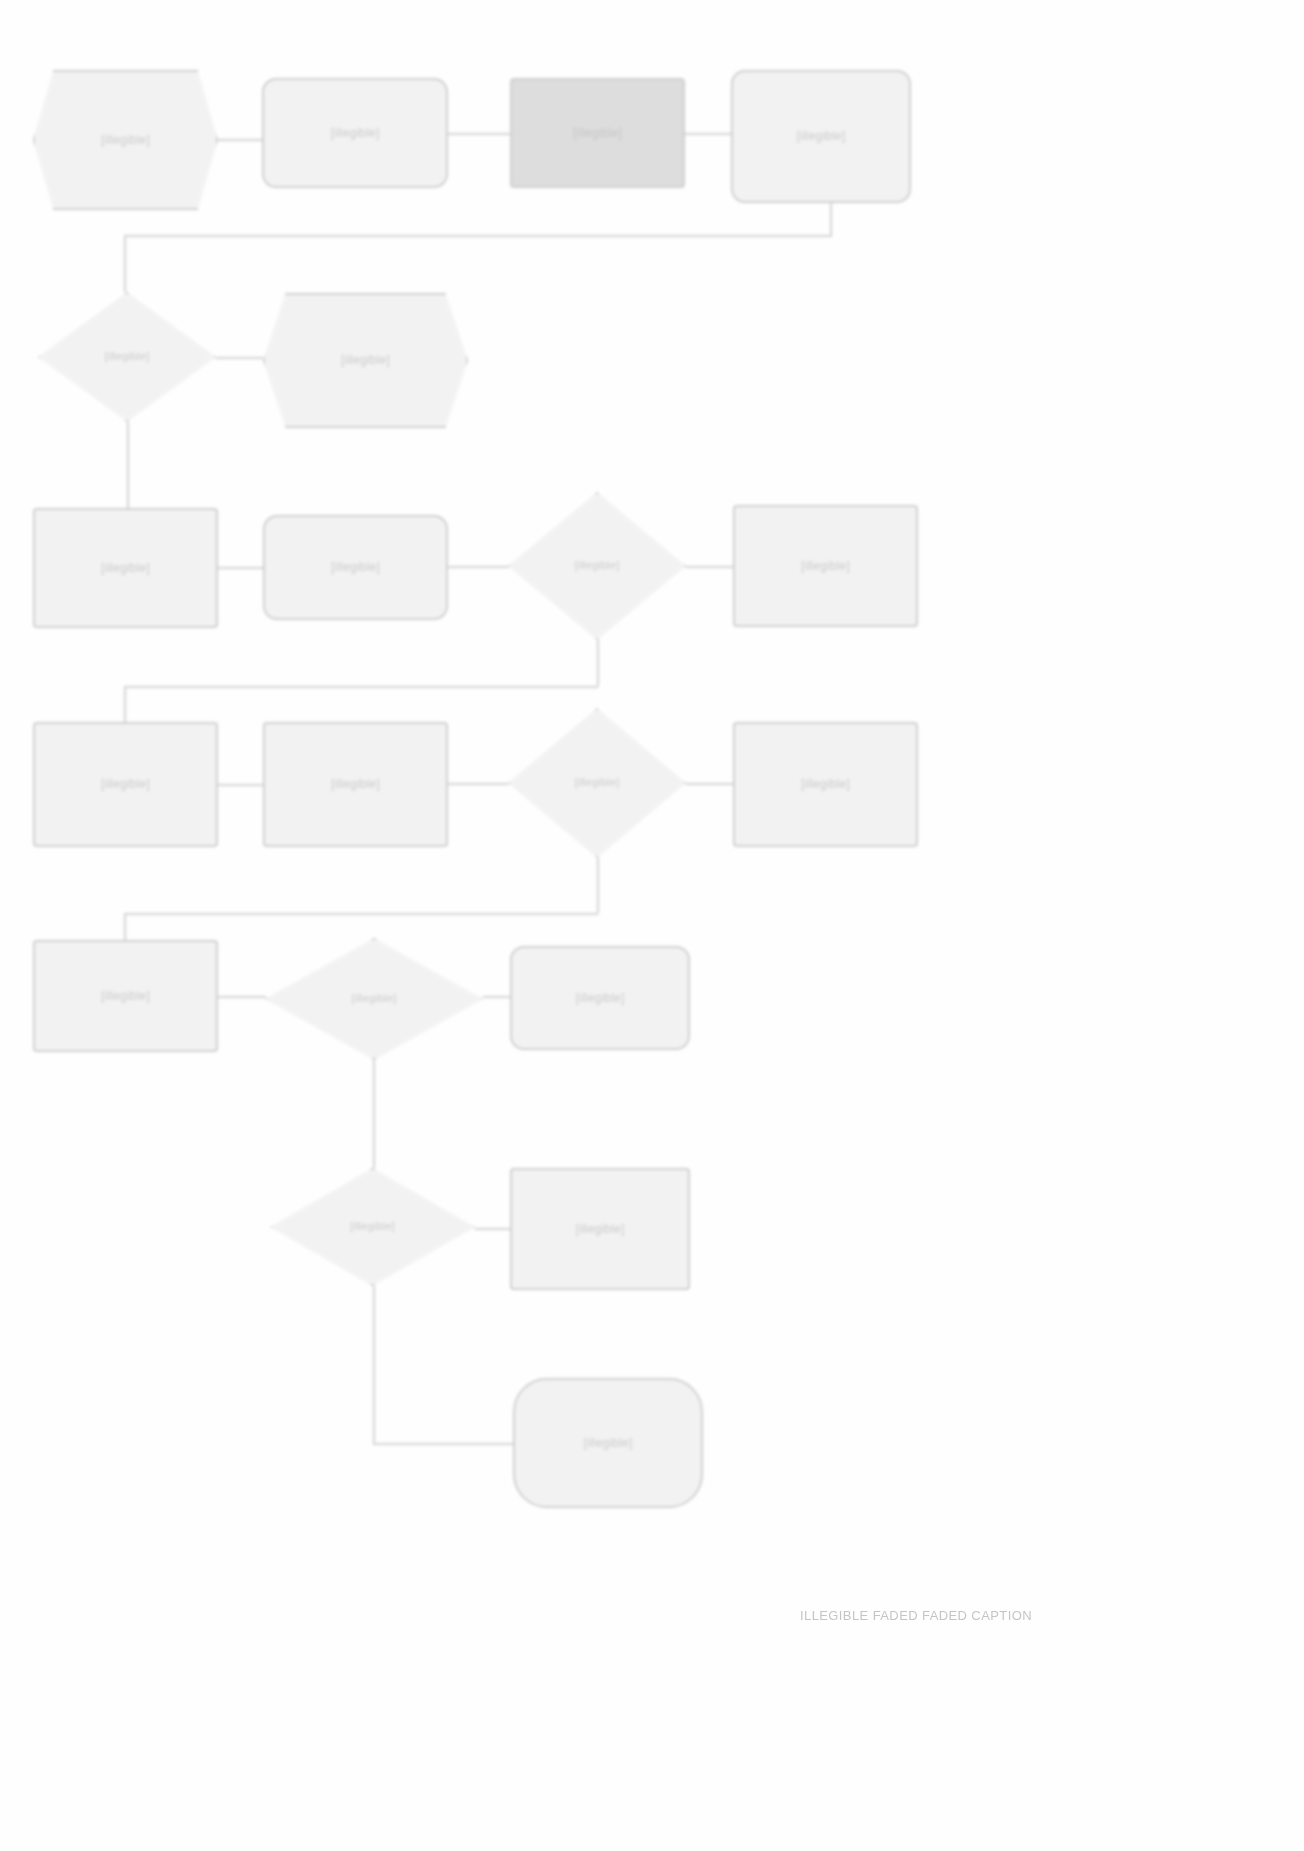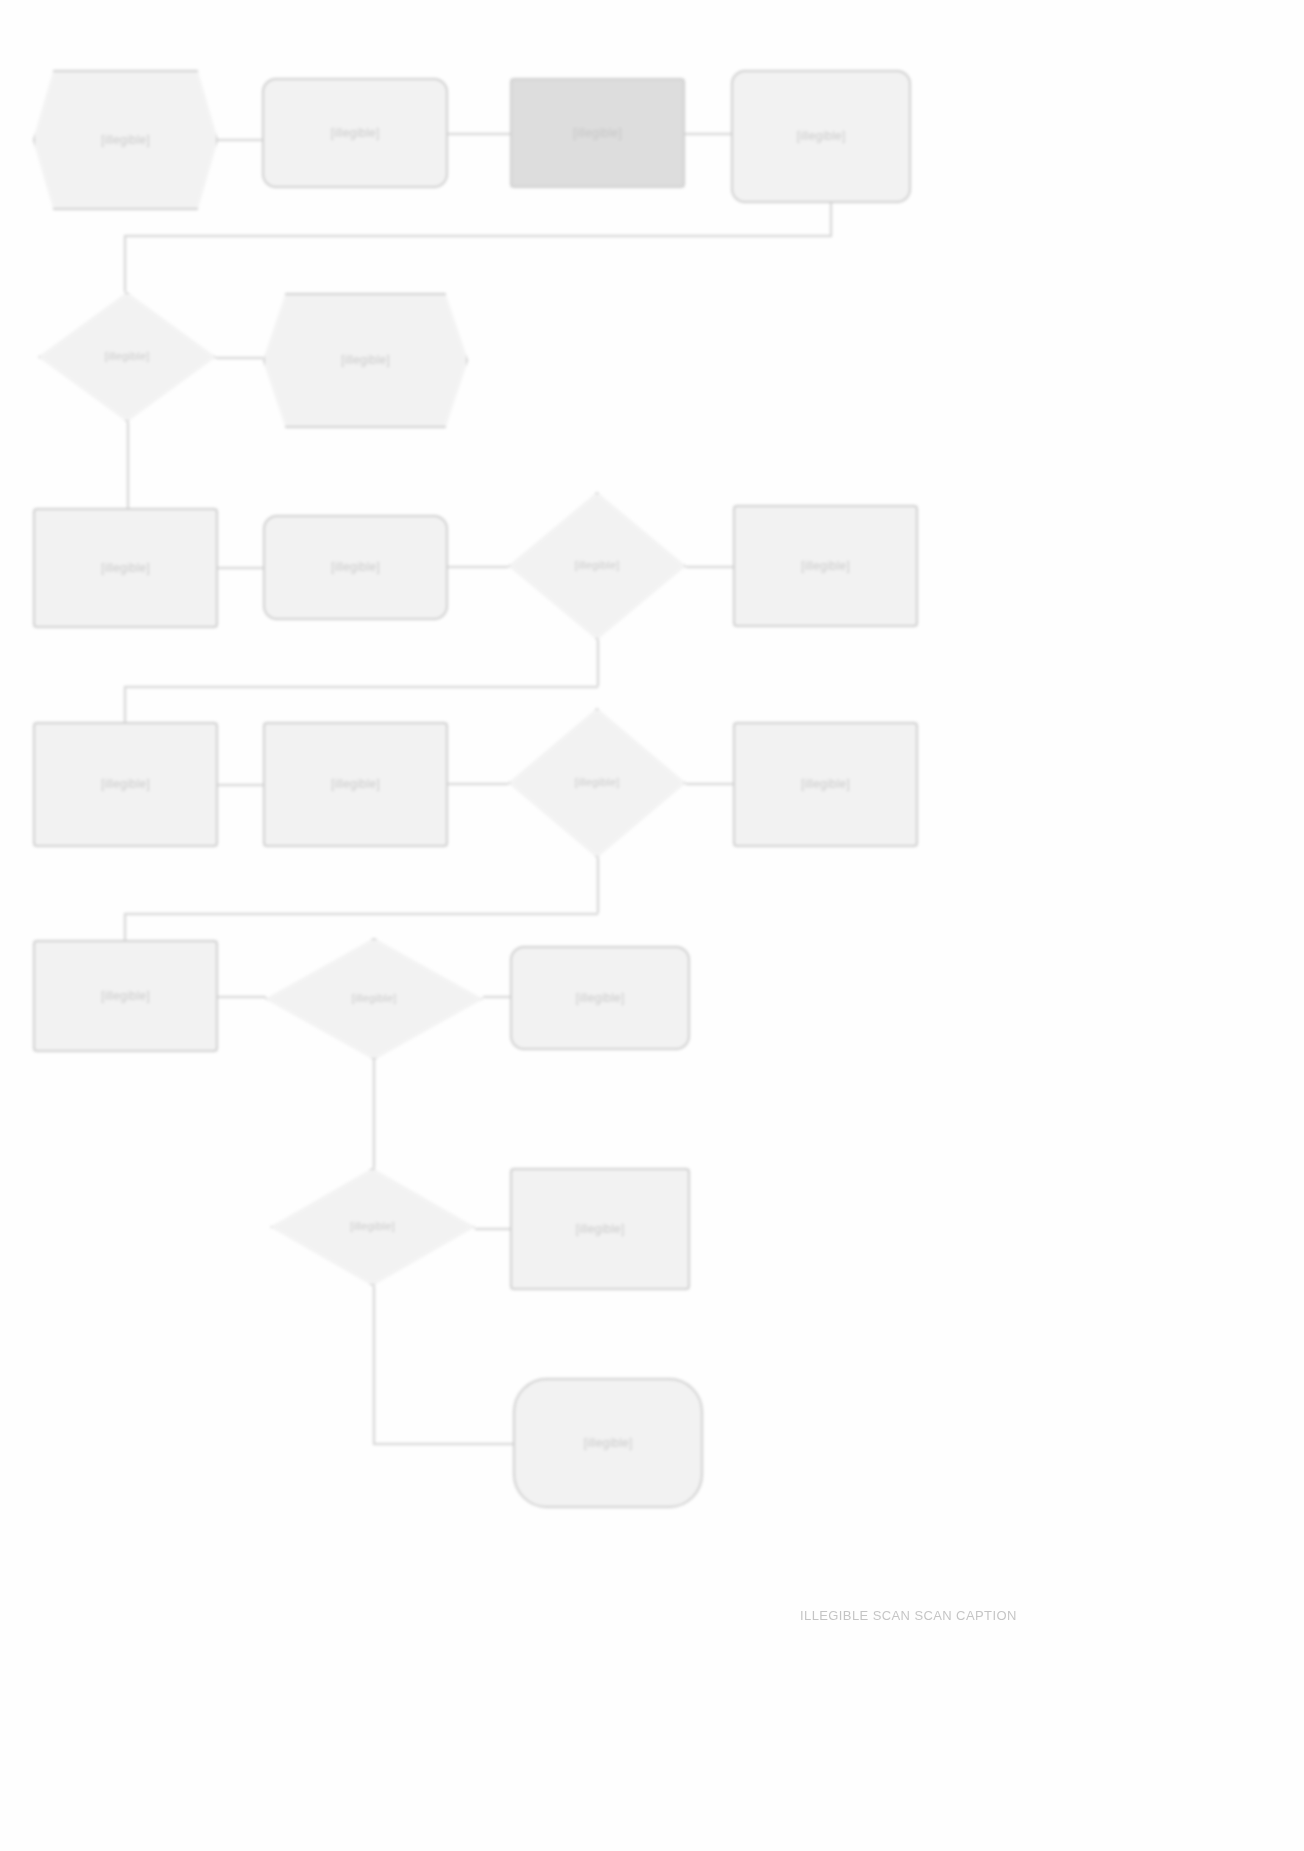--- a/index.html
+++ b/index.html
@@ -158,15 +158,15 @@
         <span class="lbl" style="font-size: 11px;">[illegible]</span>
       </div>
       <div class="node proc-sq" style="left: 510px; top: 1168px; width: 180px; height: 122px;">
         <span class="lbl" style="font-size: 12px;">[illegible]</span>
       </div>
       <div class="node term" style="left: 513px; top: 1378px; width: 190px; height: 130px;">
         <span class="lbl" style="font-size: 12px;">[illegible]</span>
       </div>
     </div>
 
-  <div id="caption" style="left: 800px; top: 1608px; opacity: 0.45;">ILLEGIBLE SCAN SCAN CAPTION</div>
+  <div id="caption" style="left: 800px; top: 1608px; opacity: 0.45;">ILLEGIBLE FADED FADED CAPTION</div>
 
 </div>
 
 </body></html>

